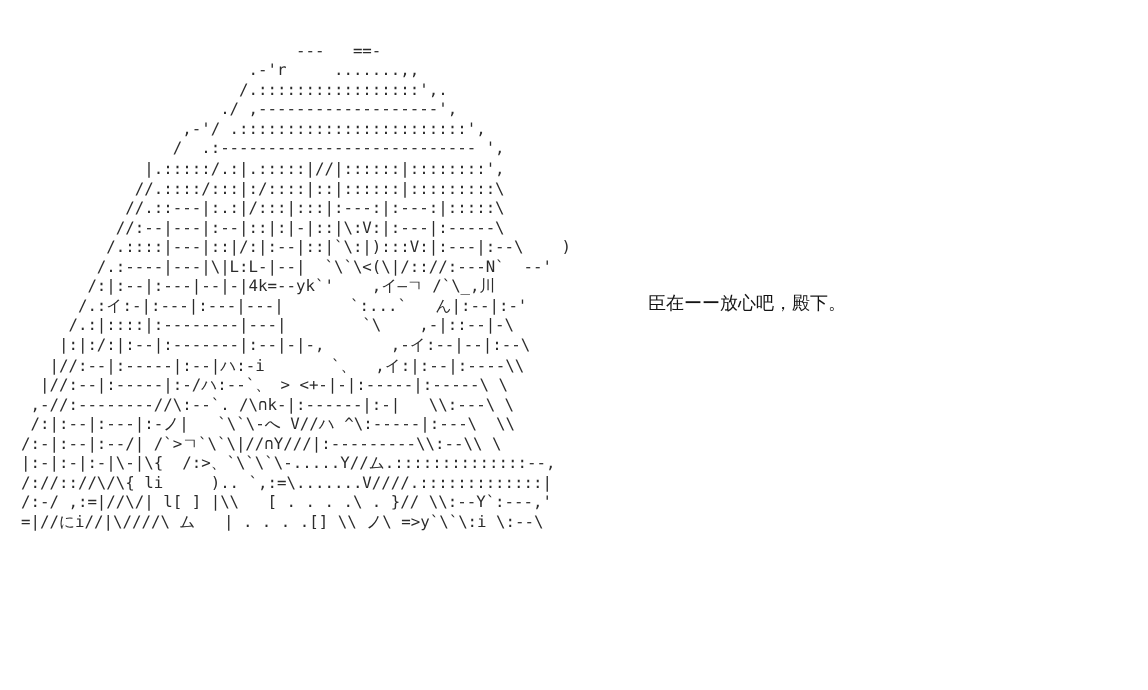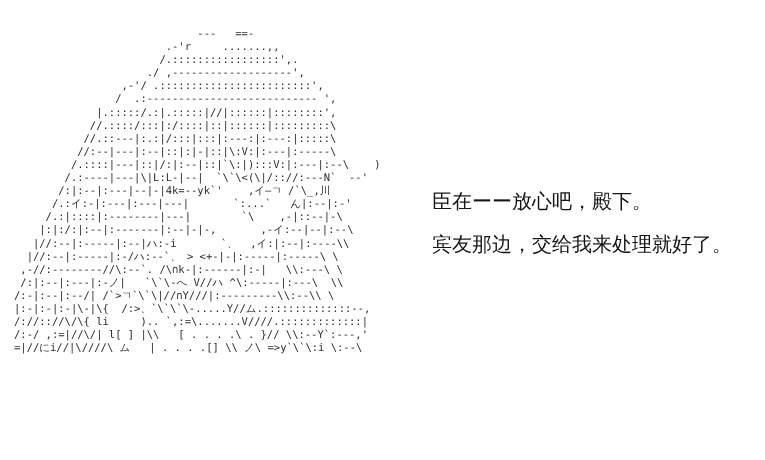--- a/index.html
+++ b/index.html
@@ -35,22 +35,22 @@
     text-rendering: geometricPrecision;
     -webkit-font-smoothing: none;
   }
 
   
   #dialogue {
     position: absolute;
     left: 432px;
     top: 192px;
     width: 300px;
-    font-family: Liberation Mono, monospace;
-    font-size: 20px;
+    font-family: Liberation Serif, serif;
+    font-size: 12px;
     color: #141414;
   }
   .dlg-para {
     margin: 0;
   }
   .dlg-line {
     display: block;
     line-height: 21px;
     white-space: pre;
   }
@@ -89,18 +89,17 @@
 /:-/ ,:=|//\/| l[ ] |\\   [ . . . .\ . }// \\:--Y`:---,'
 =|//にi//|\////\ ム   | . . . .[] \\ ノ\ =&gt;y`\`\:i \:--\</pre>
 
   <div id="dialogue">
 
     <p class="dlg-para" id="dlg-para-1">
       <span class="dlg-line">臣在ーー放心吧，殿下。</span>
     </p>
 
     <p class="dlg-para" id="dlg-para-2">
-      <span class="dlg-line">宾友那边，交给我来处理就好了。</span>
     </p>
 
   </div>
 
 </div>
 
 </body></html>

